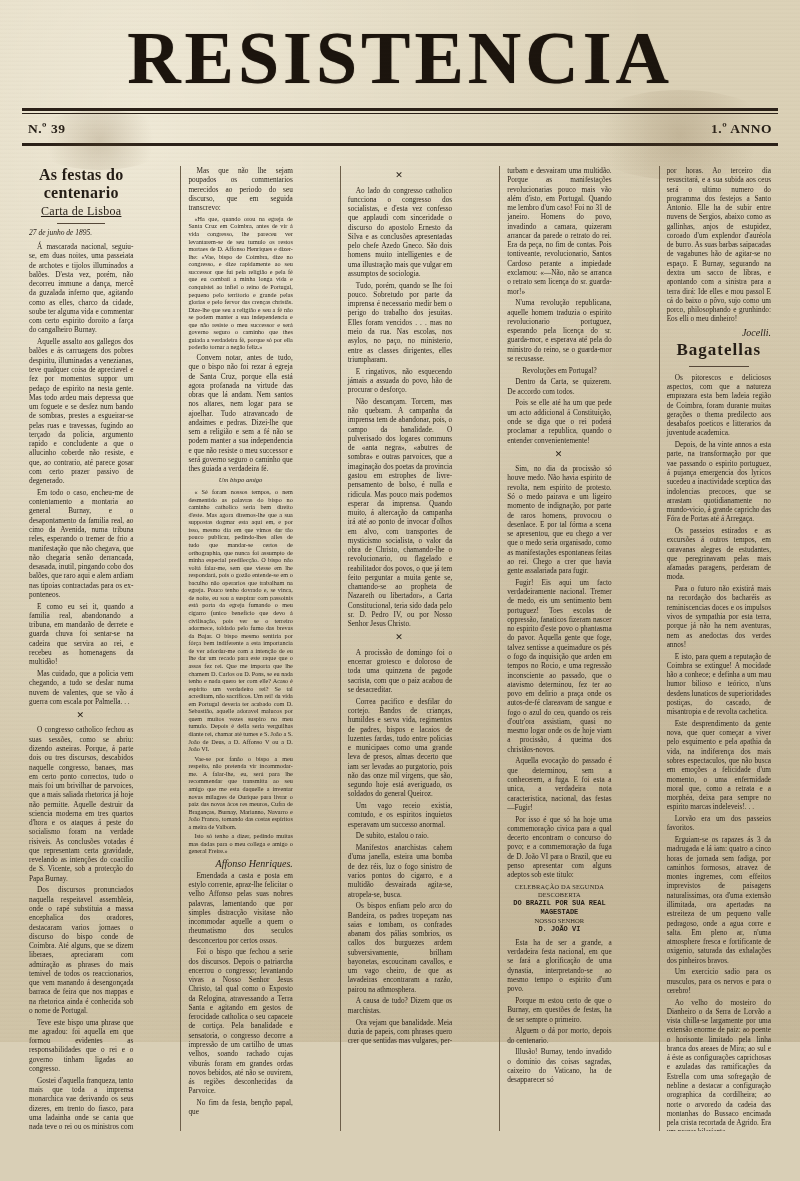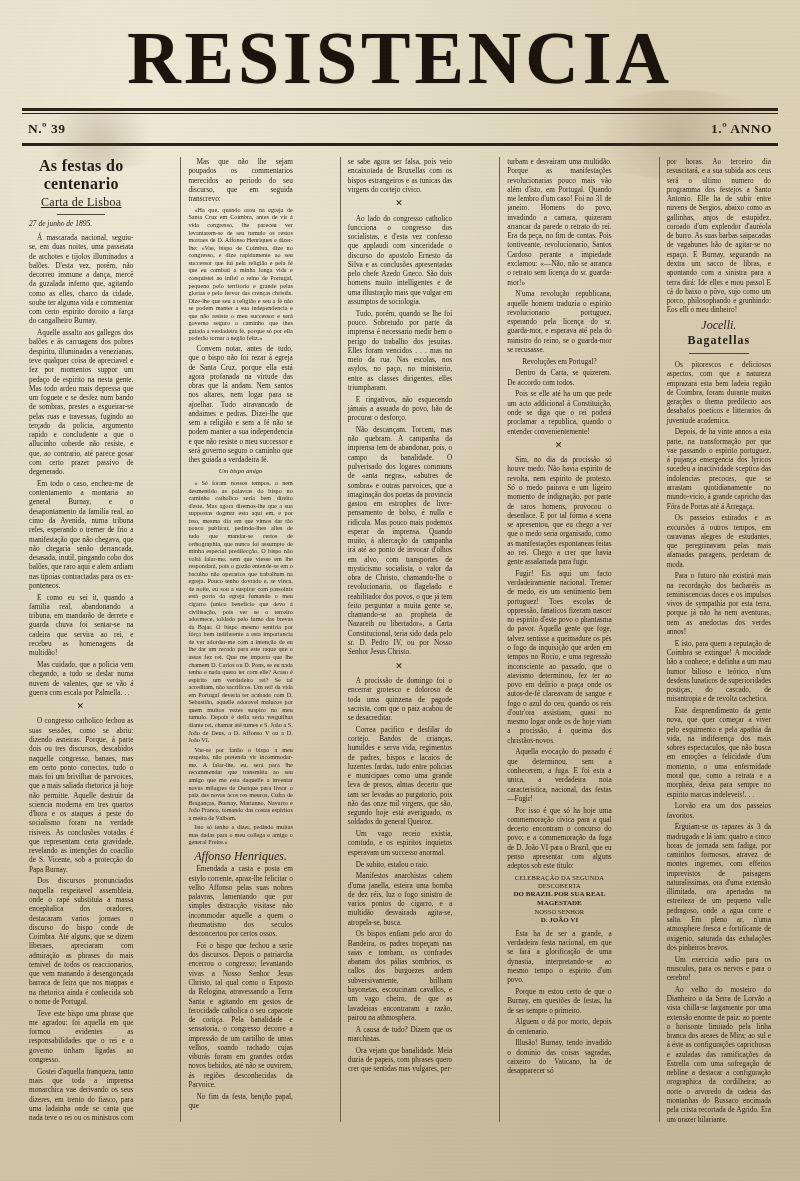--- a/index.html
+++ b/index.html
@@ -3,21 +3,21 @@
 <meta charset="utf-8">
 <style>
   html,body{margin:0;padding:0;}
   body{
     width:800px;height:1181px;overflow:hidden;
     background:#d9cfb6;
     font-family:"Liberation Serif", serif;
     color:#241d16;
   }
   .paper{
-    position:relative;width:800px;height:1181px;
+    position:relative;width:800px;height:1042px;
     background:
       radial-gradient(ellipse at 18% 12%, rgba(255,252,240,.55), rgba(255,252,240,0) 55%),
       radial-gradient(ellipse at 85% 80%, rgba(120,95,60,.16), rgba(120,95,60,0) 60%),
       linear-gradient(175deg,#ddd3b9 0%,#d7ccb1 45%,#cfc3a6 100%);
     box-sizing:border-box;
     padding:18px 22px 0 22px;
   }
   .paper:after{
     content:"";position:absolute;inset:0;pointer-events:none;
     background:
@@ -51,21 +51,21 @@
     border-bottom:3px solid #2a2018;
     margin-bottom:2px;
   }
   .issuebar .num{font-weight:700;letter-spacing:.5px;width:150px;}
   .issuebar .mid{flex:1;text-align:center;font-size:15px;letter-spacing:.3px;}
   .issuebar .yr{width:150px;text-align:right;font-weight:700;letter-spacing:.5px;}
 
   
   .cols{
     display:flex;
-    margin-top:11px;
+    margin-top:20px;
     height:965px;
     gap:40px;
   }
   .col{
     flex:1;
     padding:0 7px;
     font-size:7.3px;
     line-height:1.27;
     text-align:justify;
     hyphens:auto;
@@ -85,35 +85,35 @@
     letter-spacing:.3px;
     text-decoration:underline;
   }
   .datetag{font-size:7.5px;text-align:left;margin:0 0 5px 0;font-style:italic;}
   .sep{
     text-align:center;font-size:9px;margin:4px 0 4px 0;letter-spacing:2px;
   }
   .hr-short{
     width:46%;margin:3px auto 4px auto;border-top:1px solid #554738;
   }
-  .sign{text-align:center;font-style:italic;font-size:12px;margin-top:3px;}
+  .sign{text-align:right;font-style:italic;font-size:10px;margin-top:3px;}
   .small{font-size:6.2px;line-height:1.22;}
   .small p{margin:0 0 2px 0;text-indent:6px;}
   .centerline{text-align:center;text-indent:0 !important;}
   h2.bag{
-    font-size:12px;text-align:center;font-weight:700;margin:0 0 5px 0;
+    font-size:17px;text-align:center;font-weight:700;margin:0 0 5px 0;
     letter-spacing:1px;
     font-family:"Liberation Serif",serif;
   }
   .bagrule{width:58%;margin:0 auto 6px auto;border-top:1px solid #554738;}
   .titlebox{
     text-align:center;font-size:6.4px;line-height:1.25;margin:4px 0 4px 0;
   }
   .titlebox .t1{font-variant:small-caps;letter-spacing:.2px;}
-  .titlebox .t2{font-weight:700;font-size:7px;}
+  .titlebox .t2{font-weight:700;font-size:7px;font-family:Liberation Mono, monospace;}
   .titlebox .t3{font-size:6.6px;}
   .poem{font-size:6.6px;text-align:center;font-style:italic;line-height:1.3;margin:3px 0;}
   .blot{
     position:absolute;border-radius:50%;
     background:radial-gradient(circle, rgba(110,85,50,.22), rgba(110,85,50,0) 70%);
     pointer-events:none;
   }
 </style>
 </head>
 <body>
@@ -170,21 +170,20 @@
         <p>Isto só tenho a dizer, pedindo muitas mas dadas para o meu collega e amigo o general Freire.»</p>
       </div>
       <div class="sign">Affonso Henriques.</div>
 
       <p>Emendada a casta e posta em estylo corrente, apraz-lhe felicitar o velho Affonso pelas suas nobres palavras, lamentando que por simples distracção visitase não incommodar aquelle a quem o rheumatismo dos seculos desconcertou por certos ossos.</p>
       <p>Foi o bispo que fechou a serie dos discursos. Depois o patriarcha encerrou o congresso; levantando vivas a Nosso Senhor Jesus Christo, tal qual como o Exposto da Relogina, atravessando a Terra Santa e agitando em gestos de ferocidade catholica o seu capacete de cortiça. Pela banalidade e sensatoria, o congresso decorre a impressão de um cartilho de umas velhos, soando rachado cujas viburás foram em grandes ordas novos bebidos, até não se ouvirem, ás regiões desconhecidas da Parvoice.</p>
       <p>No fim da festa, bençño papal, que</p>
     </div>
 
     <div class="col">
-      <p class="noind">se sabe agora ser falsa, pois veio encaixotada de Bruxellas com os bispos estrangeiros e as tunicas das virgens do cortejo civico.</p>
       <div class="sep">✕</div>
       <p>Ao lado do congresso catholico funcciona o congresso dos socialistas, e d'esta vez confesso que applaudi com sinceridade o discurso do apostolo Ernesto da Silva e as conclusões apresentadas pelo chefe Azedo Gneco. São dois homens muito intelligentes e de uma illustração mais que vulgar em assumptos de sociologia.</p>
       <p>Tudo, porém, quando se lhe foi pouco. Sobretudo por parte da imprensa é necessario medir bem o perigo do trabalho dos jesuitas. Elles foram vencidos . . . mas no meio da rua. Nas escolas, nos asylos, no paço, no ministerio, entre as classes dirigentes, elles triumpharam.</p>
       <p>E ringativos, não esquecendo jámais a assuada do povo, hão de procurar o desforço.</p>
       <p>Não descançam. Torcem, mas não quebram. A campanha da imprensa tem de abandonar, pois, o campo da banalidade. O pulverisado dos logares communs de «anta negra», «abutres de sombra» e outras parvoices, que a imaginação dos poetas da provincia gastou em estrophes de livre-pensamento de bolso, é nulla e ridicula. Mas pouco mais podemos esperar da imprensa. Quando muito, á altercação da campanha irá até ao ponto de invocar d'olhos em alvo, com transportes de mysticismo socialista, o valor da obra de Christo, chamando-lhe o revolucionario, ou flagelado e reabilitador dos povos, o que já tem feito perguntar a muita gente se, chamando-se ao propheta de Nazareth ou libertador», a Carta Constitucional, teria sido dada pelo sr. D. Pedro IV, ou por Nosso Senhor Jesus Christo.</p>
       <div class="sep">✕</div>
       <p>A procissão de domingo foi o encerrar grotesco e doloroso de toda uma quinzena de pagode sacrista, com que o paiz acabou de se desacreditar.</p>
       <p>Correa pacifico e desfilar do cortejo. Bandos de crianças, humildes e serva vida, regimentos de padres, bispos e lacaios de luzentes fardas, tudo entre policias e municipaes como uma grande leva de presos, almas decerto que iam ser levadas ao purgatorio, pois não das onze mil virgens, que são, segundo hoje está averiguado, os soldados do general Queiroz.</p>
       <p>Um vago receio existia, comtudo, e os espiritos inquietos esperavam um successo anormal.</p>
       <p>De subito, estalou o raio.</p>

